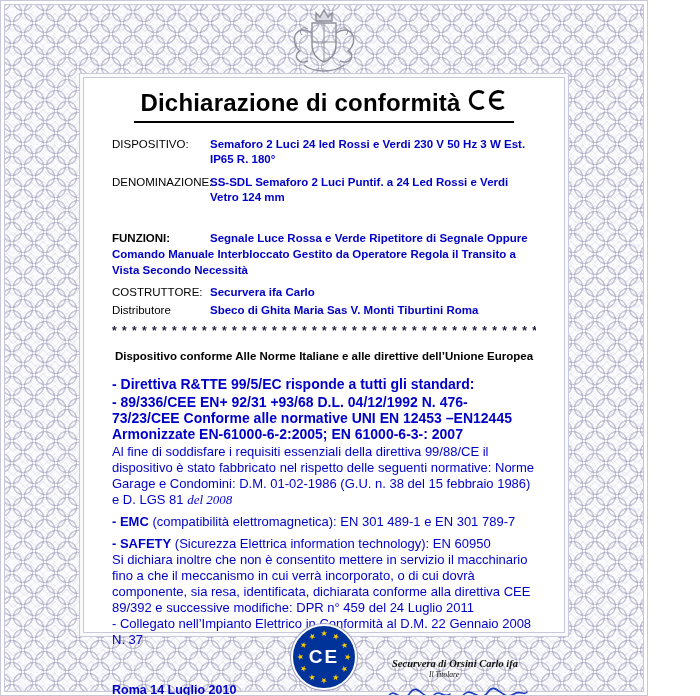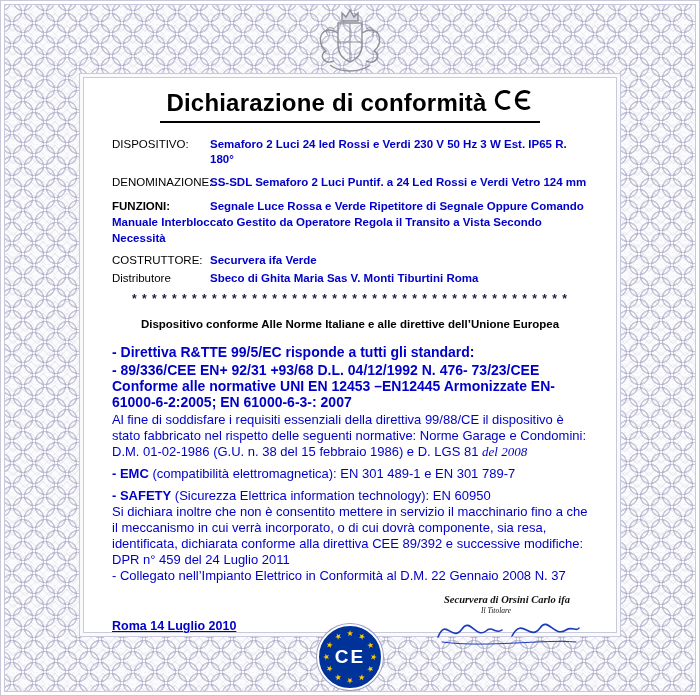--- a/index.html
+++ b/index.html
@@ -1,17 +1,17 @@
 <!DOCTYPE html>
 <html><head>
 <meta charset="utf-8">
 <style>
   html,body { margin:0; padding:0; background:#ffffff; font-family:"Liberation Sans", sans-serif; }
   .cert {
-    position:relative; width:700px; height:696px; box-sizing:border-box; overflow:hidden;
+    position:relative; width:648px; height:696px; box-sizing:border-box; overflow:hidden;
     background-color:#fbfbfd;
     background-image:
       repeating-linear-gradient(45deg, rgba(138,138,172,.10) 0 1px, transparent 1px 6px),
       repeating-linear-gradient(-45deg, rgba(138,138,172,.10) 0 1px, transparent 1px 6px),
       radial-gradient(circle, rgba(130,130,168,0) 8.5px, rgba(130,130,168,.40) 9px, rgba(130,130,168,.40) 10px, rgba(130,130,168,0) 10.5px),
       radial-gradient(circle, rgba(130,130,168,0) 8.5px, rgba(130,130,168,.40) 9px, rgba(130,130,168,.40) 10px, rgba(130,130,168,0) 10.5px);
     background-size: 12px 12px, 12px 12px, 22px 22px, 22px 22px;
     background-position: 0 0, 0 0, 0 0, 11px 11px;
     border:1px solid #c8c8da;
     box-shadow: inset 0 0 0 3px #ffffff, inset 0 0 0 4px #c8c8da;
@@ -28,21 +28,21 @@
     display:inline-flex; align-items:center; gap:7px;
     border-bottom:2px solid #000; padding:0 6px 3px;
     font-size:24px; font-weight:bold; color:#000; letter-spacing:.2px;
   }
   .fields { margin-top:14px; font-size:11.5px; line-height:15px; }
   .frow { display:grid; grid-template-columns:98px 1fr; margin-bottom:8px; }
   .frow.tight { margin-bottom:3px; }
   .flabel { font-weight:normal; color:#000; }
   .fvalue { font-weight:bold; color:#0000c8; }
   .fflow { margin:0 0 7px 0; line-height:16px; }
-  .fflow .flabel-inline { display:inline-block; width:98px; font-weight:bold; color:#000; }
+  .fflow .flabel-inline { display:inline-block; width:98px; font-weight:bold; color:#000;margin-top:17px; }
   .fflow .fvalue { font-weight:bold; color:#0000c8; }
   .stars-row { text-align:center; font-size:12px; font-weight:bold; color:#1b1b3a; letter-spacing:1px; margin:6px 0 4px; white-space:nowrap; overflow:hidden; }
   .conf-heading { text-align:center; font-size:11.5px; font-weight:bold; color:#000; margin:12px 0 14px; }
   .standards { color:#0000c8; font-weight:bold; font-size:14px; line-height:16px; }
   .standards p { margin:0 0 2px; }
   .para { color:#0000c8; font-size:13px; line-height:16px; }
   .para p { margin:0; }
   .para .listline { margin-top:6px; }
   .b { font-weight:bold; }
   .it { font-style:italic; font-family:"Liberation Serif", serif; }
@@ -103,21 +103,21 @@
       </div>
       <div class="frow">
         <span class="flabel">DENOMINAZIONE:</span>
         <span class="fvalue">SS-SDL Semaforo 2 Luci Puntif. a 24 Led Rossi e Verdi Vetro 124 mm</span>
       </div>
       <p class="fflow">
         <span class="flabel-inline">FUNZIONI:</span><span class="fvalue">Segnale Luce Rossa e Verde Ripetitore di Segnale Oppure Comando Manuale Interbloccato Gestito da Operatore Regola il Transito a Vista Secondo Necessità</span>
       </p>
       <div class="frow tight">
         <span class="flabel">COSTRUTTORE:</span>
-        <span class="fvalue">Securvera ifa Verde</span>
+        <span class="fvalue">Securvera ifa Carlo</span>
       </div>
       <div class="frow tight">
         <span class="flabel">Distributore</span>
         <span class="fvalue">Sbeco di Ghita Maria Sas V. Monti Tiburtini Roma</span>
       </div>
     </div>
 
     <div class="stars-row">* * * * * * * * * * * * * * * * * * * * * * * * * * * * * * * * * * * * * * * * * * * *</div>
 
     <div class="conf-heading">Dispositivo conforme Alle Norme Italiane e alle direttive dell’Unione Europea</div>

